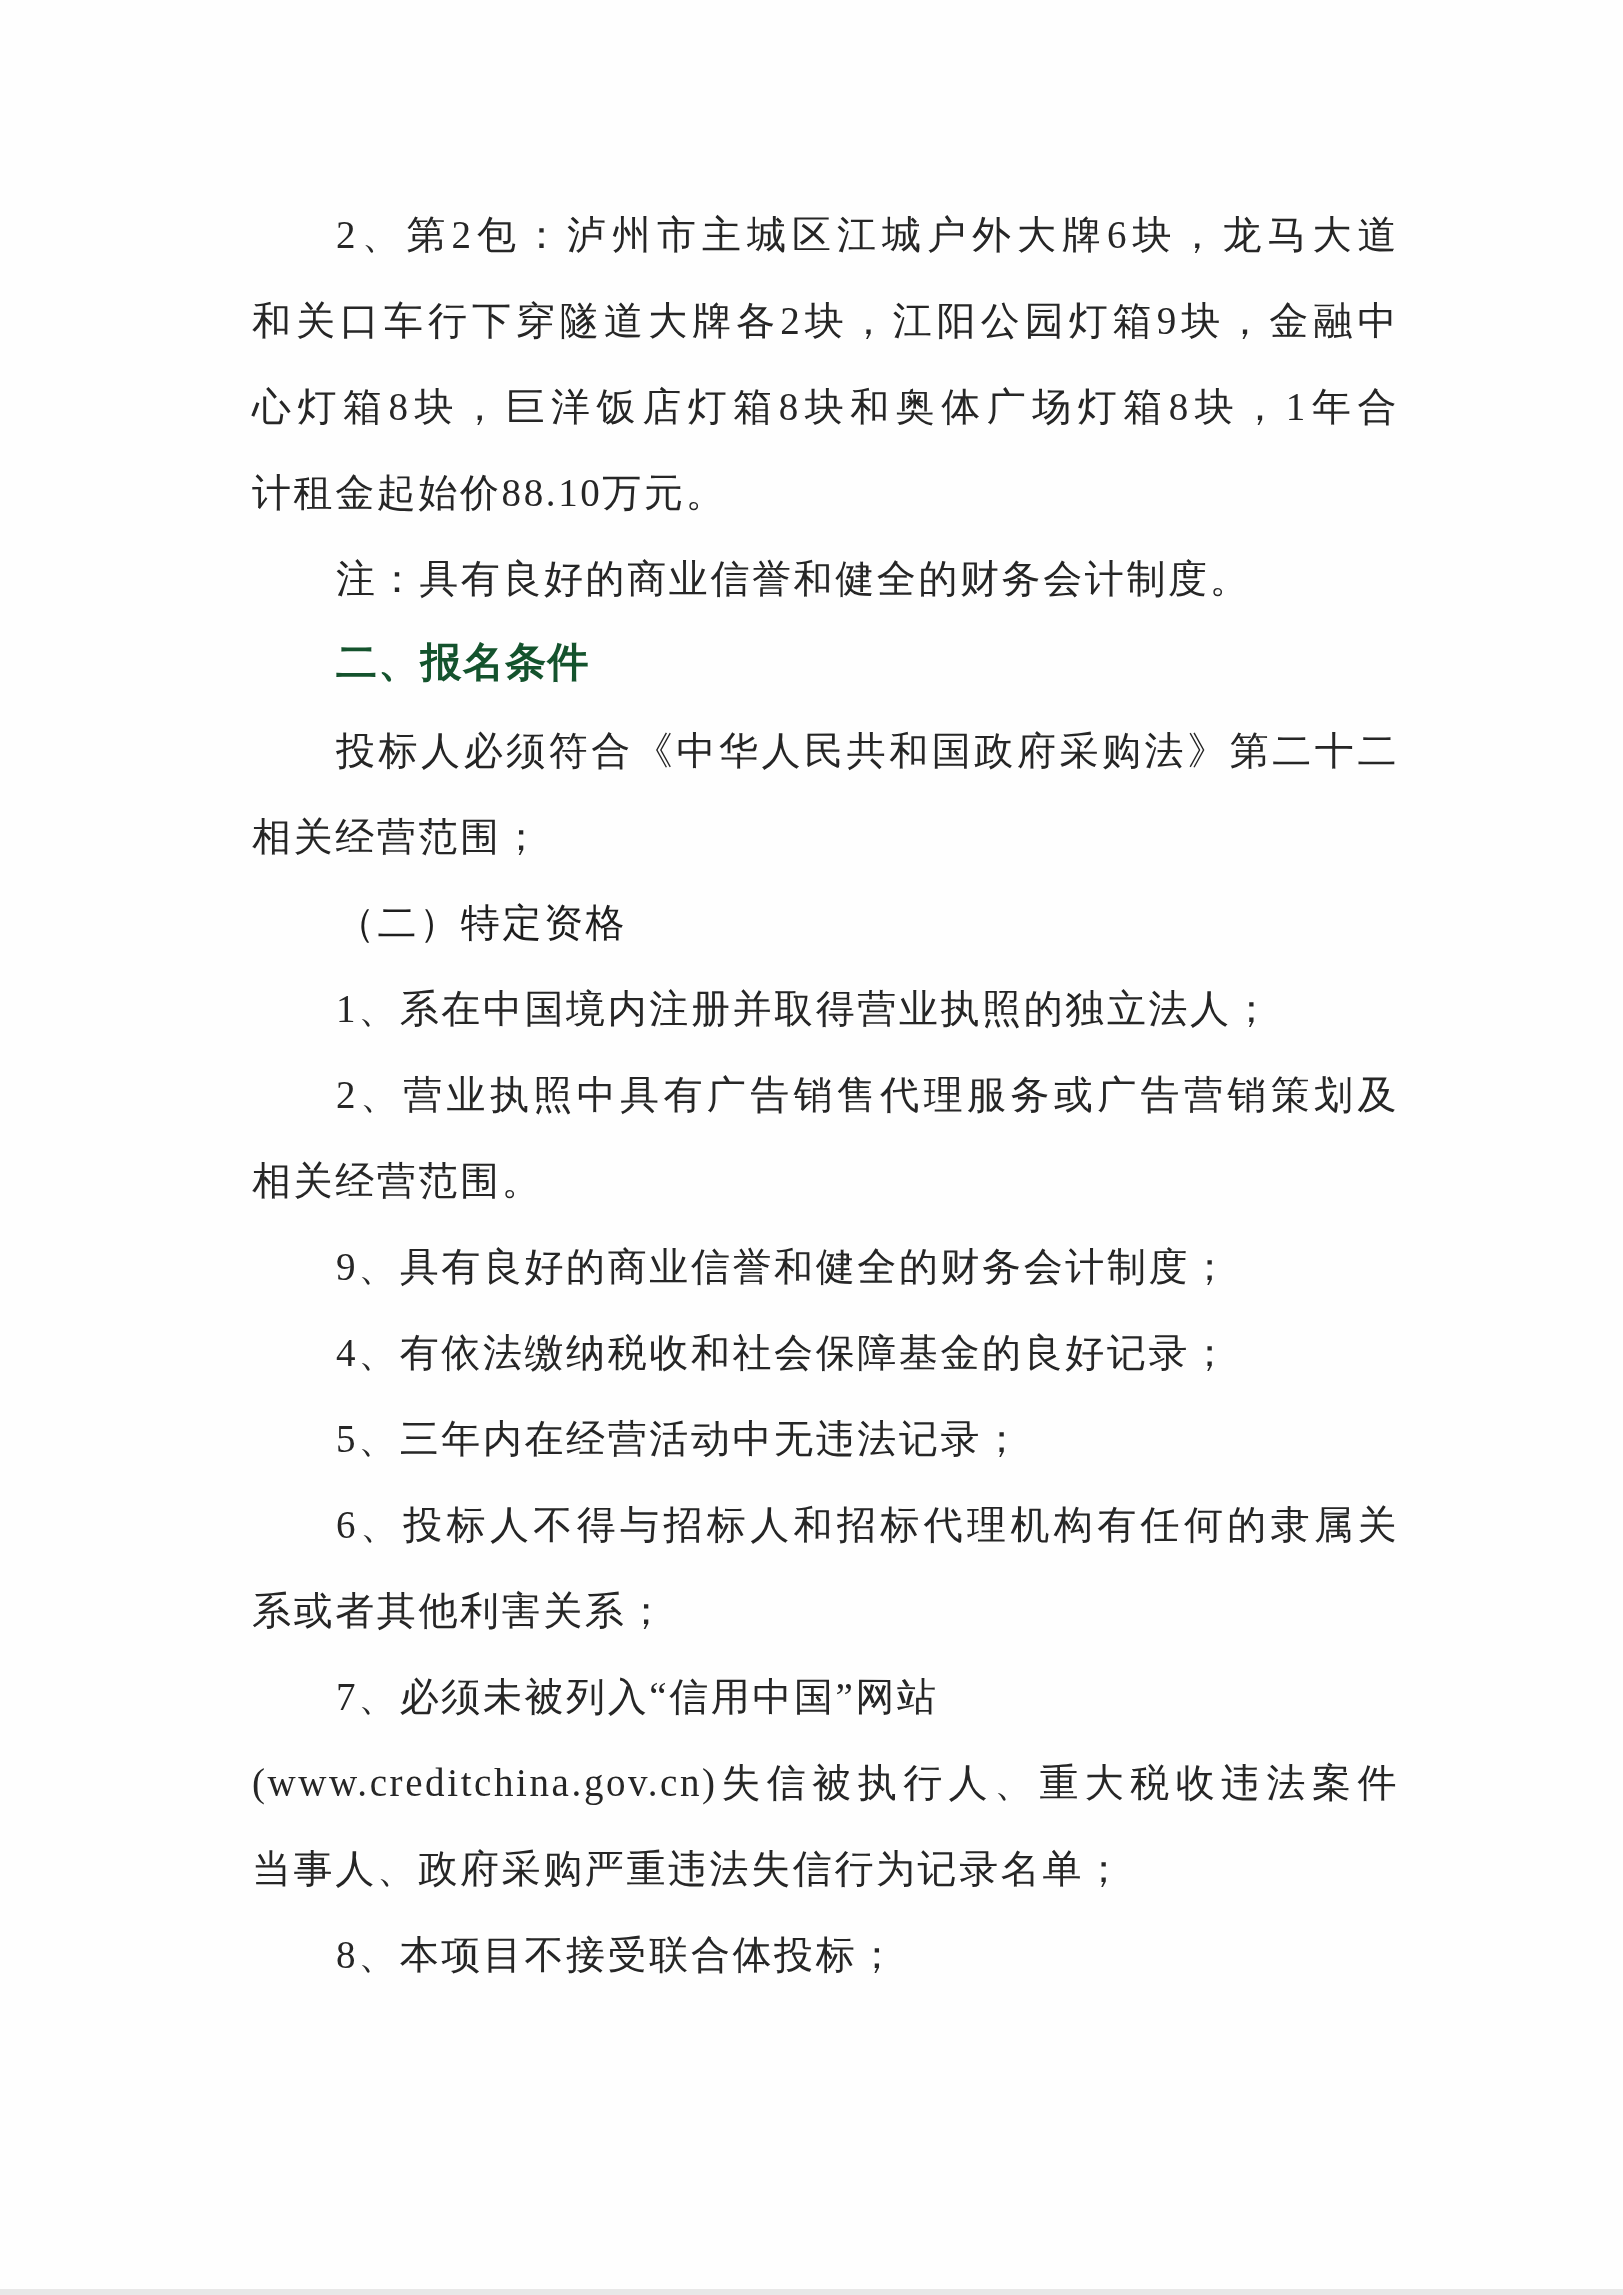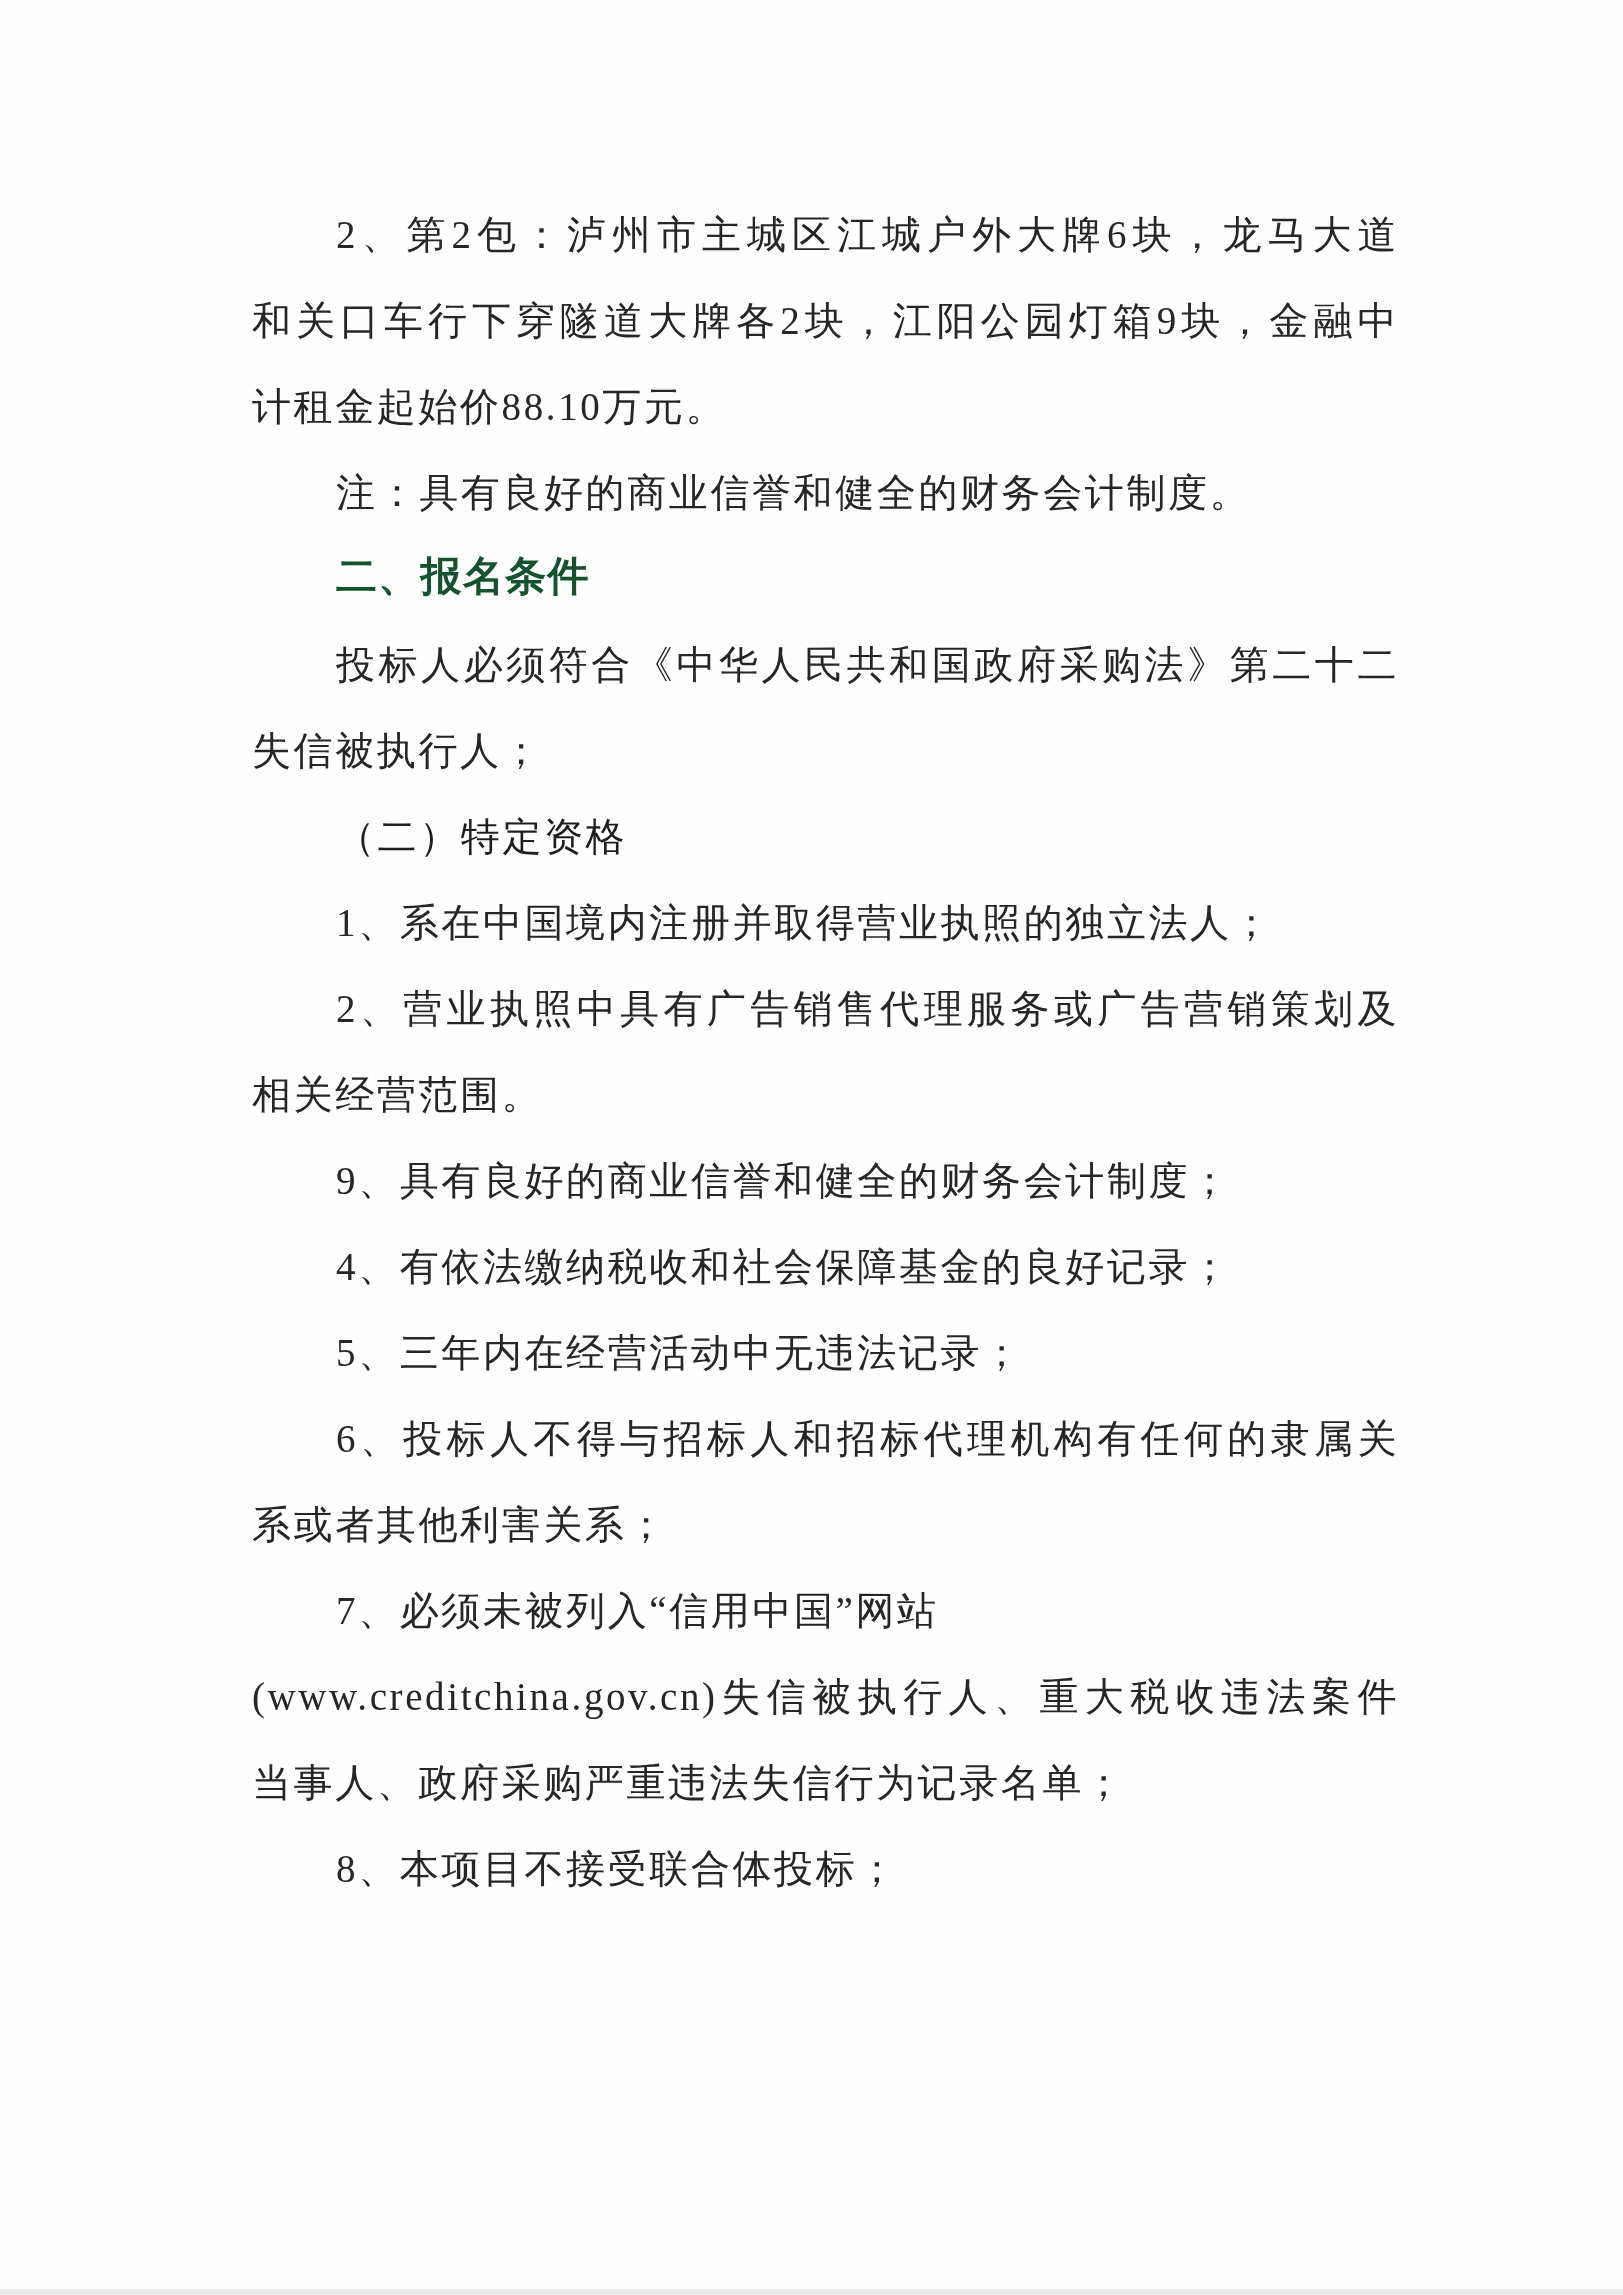--- a/index.html
+++ b/index.html
@@ -47,25 +47,26 @@
     color: #1e1e1e;
   }
 </style>
 </head>
 <body>
 
 <div class="page">
   <div class="doc">
     <div class="line indent full">2、第2包：泸州市主城区江城户外大牌6块，龙马大道</div>
     <div class="line full">和关口车行下穿隧道大牌各2块，江阳公园灯箱9块，金融中</div>
+    <div class="line full">心灯箱8块，巨洋饭店灯箱8块和奥体广场灯箱8块，1年合</div>
     <div class="line">计租金起始价88.10万元。</div>
     <div class="line indent">注：具有良好的商业信誉和健全的财务会计制度。</div>
     <div class="line indent heading">二、报名条件</div>
     <div class="line indent full">投标人必须符合《中华人民共和国政府采购法》第二十二</div>
-    <div class="line">失信被执行人；</div>
+    <div class="line">相关经营范围；</div>
     <div class="line indent subheading">（二）特定资格</div>
     <div class="line indent">1、系在中国境内注册并取得营业执照的独立法人；</div>
     <div class="line indent full">2、营业执照中具有广告销售代理服务或广告营销策划及</div>
     <div class="line">相关经营范围。</div>
     <div class="line indent">9、具有良好的商业信誉和健全的财务会计制度；</div>
     <div class="line indent">4、有依法缴纳税收和社会保障基金的良好记录；</div>
     <div class="line indent">5、三年内在经营活动中无违法记录；</div>
     <div class="line indent full">6、投标人不得与招标人和招标代理机构有任何的隶属关</div>
     <div class="line">系或者其他利害关系；</div>
     <div class="line indent">7、必须未被列入“信用中国”网站</div>

